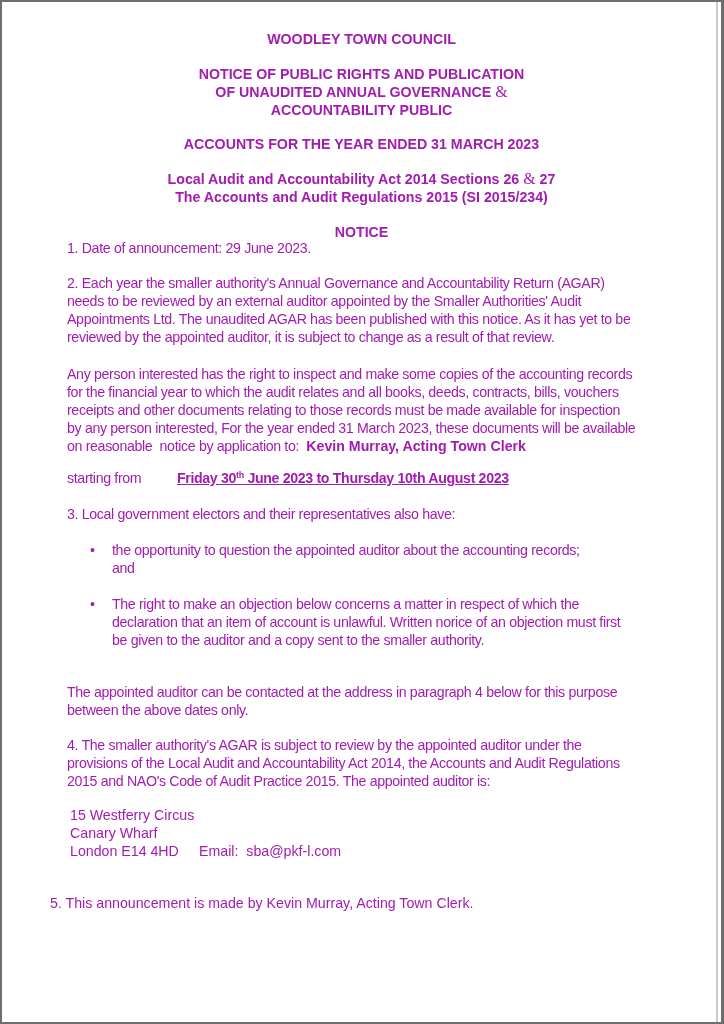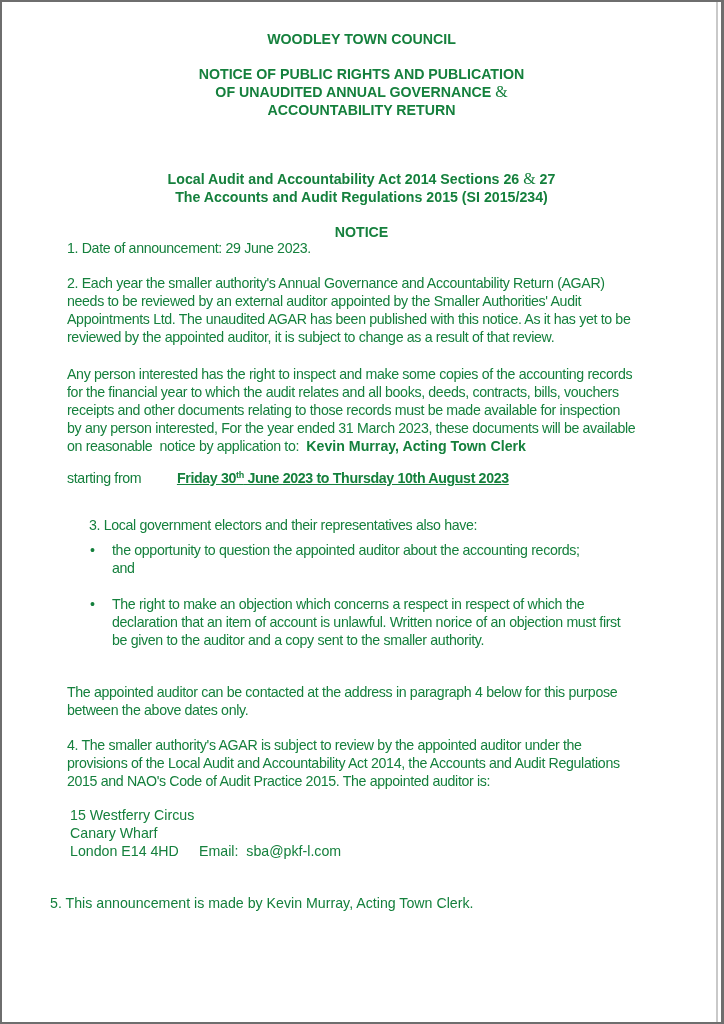--- a/index.html
+++ b/index.html
@@ -7,21 +7,21 @@
     .page {
       position: relative;
       width: 724px; height: 1024px;
       box-sizing: border-box;
       border-top: 2px solid #6e6e6e;
       border-left: 2px solid #6e6e6e;
       border-bottom: 2px solid #6e6e6e;
       border-right: 3px solid #6e6e6e;
       background: #fff;
       font-family: "Liberation Sans", sans-serif;
-      color: #15803d;
+      color: #a21caf;
       font-size: 14.2px;
       line-height: 18px;
     }
     .page::after {
       content: "";
       position: absolute; top: 0; bottom: 0; right: 3px; width: 2px; background: #c9c9c9;
     }
     .t { position: absolute; white-space: nowrap; }
     .c { left: 0; right: 0; text-align: center; font-weight: bold; }
     .amp { font-family: "Liberation Serif", serif; font-weight: normal; font-size: 16px; }
@@ -40,22 +40,23 @@
 
 <div class="page">
 
   <div class="t c" style="top:28px;">WOODLEY TOWN COUNCIL</div>
 
   <div class="t c" style="top:63px;">NOTICE OF PUBLIC RIGHTS AND PUBLICATION</div>
   <div class="t c" style="top:81px;">
     <span>OF UNAUDITED ANNUAL GOVERNANCE</span>
     <span class="amp">&amp;</span>
   </div>
-  <div class="t c" style="top:99px;">ACCOUNTABILITY RETURN</div>
+  <div class="t c" style="top:99px;">ACCOUNTABILITY PUBLIC</div>
 
+  <div class="t c" style="top:133px;">ACCOUNTS FOR THE YEAR ENDED 31 MARCH 2023</div>
 
   <div class="t c" style="top:168px;">
     <span>Local Audit and Accountability Act 2014 Sections 26</span>
     <span class="amp">&amp;</span>
     <span>27</span>
   </div>
   <div class="t c" style="top:186px;">The Accounts and Audit Regulations 2015 (SI  2015/234)</div>
 
   <div class="t c" style="top:221px;">NOTICE</div>
 
@@ -75,33 +76,33 @@
     <span>for the financial year to which the audit relates and all books, deeds, contracts, bills, vouchers</span>
     <span>receipts and other documents relating to those records must be made available for inspection</span>
     <span>by any person interested, For the year ended 31 March 2023, these documents will be available</span>
     <span style="white-space:pre;"><span style="display:inline;white-space:pre;">on reasonable  notice by application to:  </span><b style="letter-spacing:0;">Kevin Murray, Acting Town Clerk</b></span>
   </div>
 
   <div class="para" style="top:467px;">
     <span style="white-space:pre;"><span style="display:inline;white-space:pre;">starting from </span><span class="u" style="display:inline;"><span style="display:inline;margin-left:32px;">Friday 30</span><sup>th</sup><span style="display:inline;white-space:pre;"> June 2023 to Thursday 10th August 2023</span></span></span>
   </div>
 
-  <div class="para" style="top:514px;margin-left:22px;">
+  <div class="para" style="top:503px;">
     <span>3. Local government electors and their representatives also have:</span>
   </div>
 
   <div class="bullet" style="top:539px;">•</div>
   <div class="bul-text" style="top:539px;">
     <span>the opportunity to question the appointed auditor about the accounting records;</span>
     <span>and</span>
   </div>
 
   <div class="bullet" style="top:593px;">•</div>
   <div class="bul-text" style="top:593px;">
-    <span>The right to make an objection which concerns a respect in respect of which the</span>
+    <span>The right to make an objection below concerns a matter in respect of which the</span>
     <span>declaration that an item of account is unlawful. Written norice of an objection must first</span>
     <span>be given to the auditor and a copy sent to the smaller authority.</span>
   </div>
 
   <div class="para" style="top:681px;">
     <span>The appointed auditor can be contacted at the address in paragraph 4 below for this purpose</span>
     <span>between the above dates only.</span>
   </div>
 
   <div class="para" style="top:734px;">

